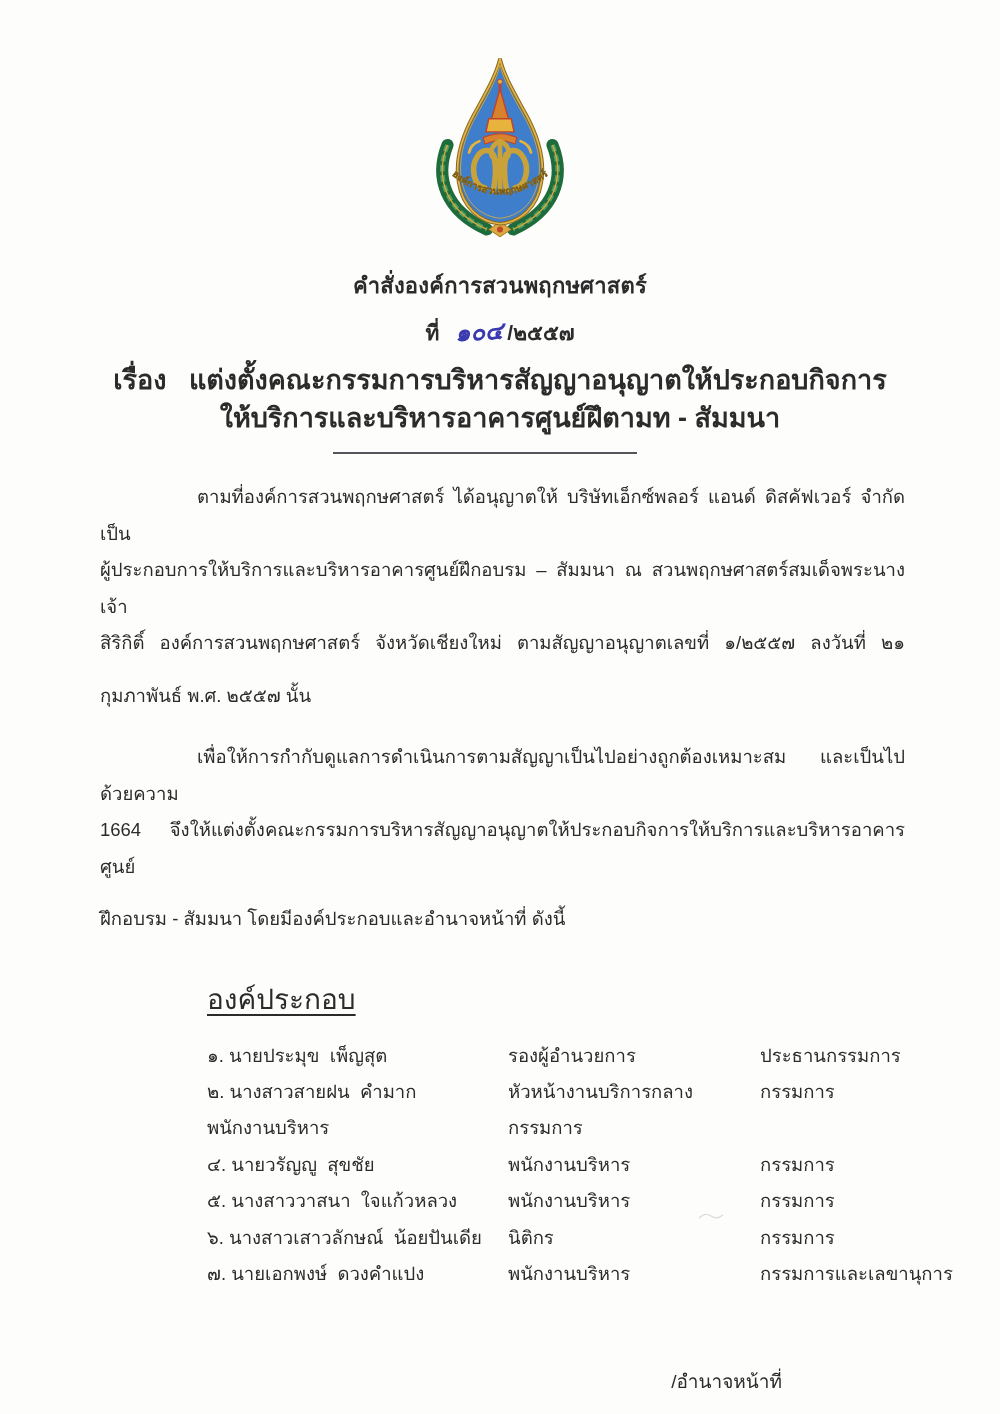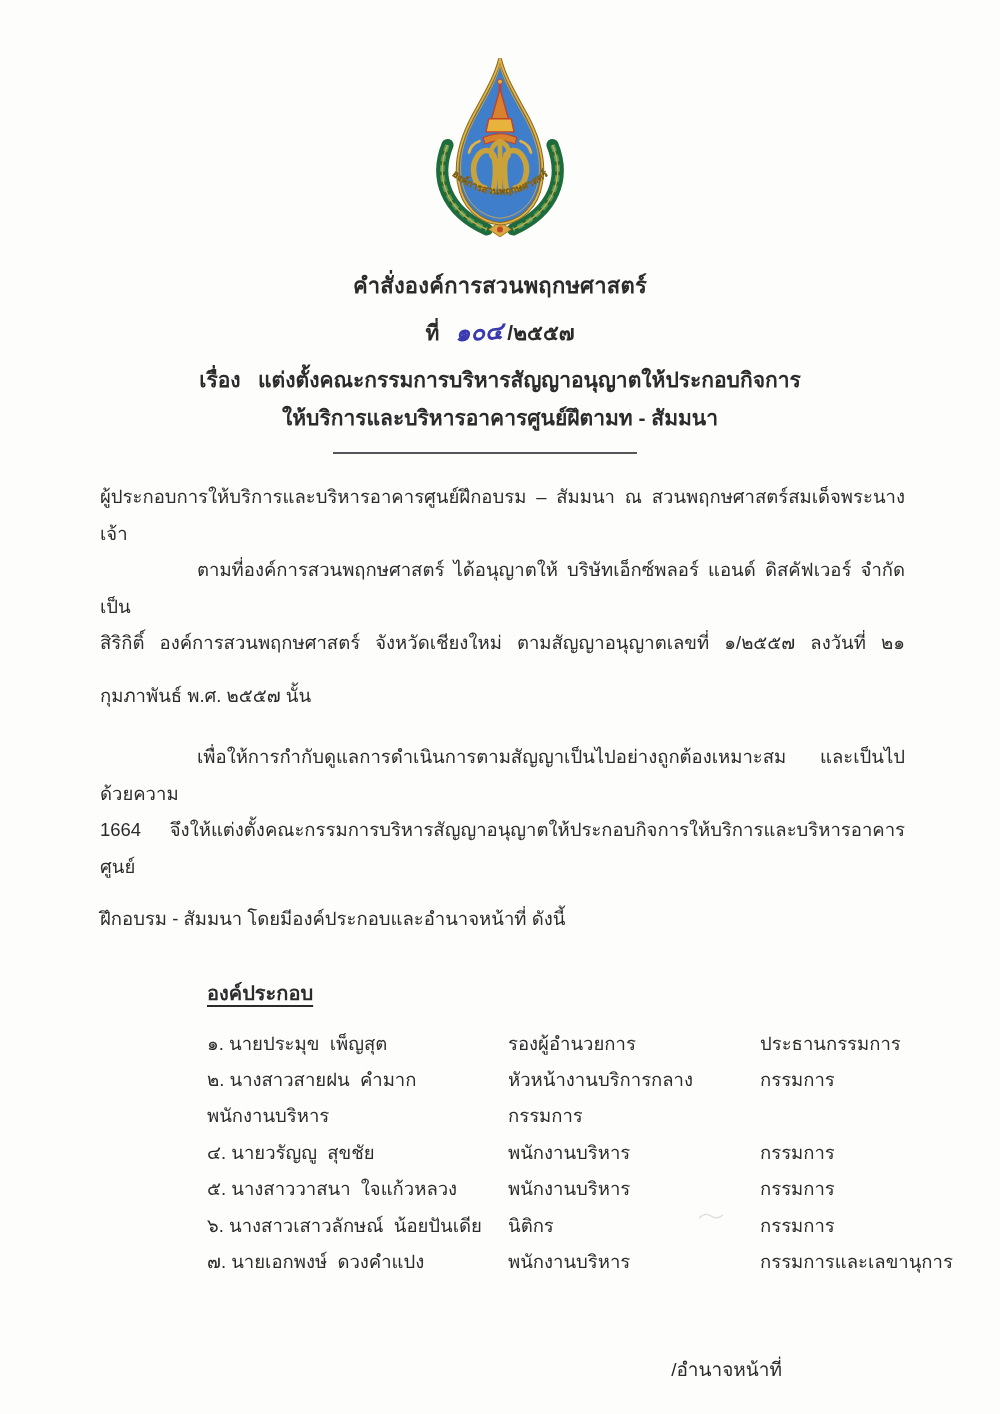--- a/index.html
+++ b/index.html
@@ -22,33 +22,33 @@
   }
   .doc-number{
     text-align:center; font-weight:bold; font-size:21px; margin-top:9px;
   }
   .doc-number .hand{
     color:#3a3ab0; font-size:24px; font-weight:600; font-style:italic;
     font-family:"DejaVu Serif", serif;
     display:inline-block; transform:rotate(-3deg);
     margin:0 4px 0 16px;
   }
-  .subject{ text-align:center; font-weight:bold; font-size:21px; line-height:38px; margin-top:10px; }
+  .subject{ text-align:center; font-weight:bold; font-size:27px; line-height:38px; margin-top:10px; }
   .subject .s1{ white-space:pre-wrap; }
   .rule{
     width:304px; height:2px; background:#55565a; border:0;
     margin:15px auto 0; transform:translateX(-15px);
   }
   .doc-body{ margin:0 95px 0 100px; font-size:18.5px; }
   .para{ margin-top:25px; line-height:36.5px; }
   .para .pline{ text-align:justify; text-align-last:justify; }
   .para .pline.first{ text-indent:97px; }
   .para .pline.last{ text-align-last:left;margin-top:16px; }
   .section-h{
-    margin:39px 0 2px 107px; font-size:20px; font-weight:bold;
+    margin:39px 0 2px 107px; font-size:28px; font-weight:normal;
     text-decoration:underline; text-underline-offset:5px;
   }
   .members{ margin:17px 0 0 107px; }
   .mrow{
     display:grid; grid-template-columns:301px 252px 1fr;
     line-height:36.4px;
   }
   .mrow span{ white-space:pre; }
   .footer-note{
     margin-top:74px; text-align:right; padding-right:123px; font-size:19px;
@@ -119,22 +119,22 @@
   <div class="subject">
     <div class="s1">เรื่อง   แต่งตั้งคณะกรรมการบริหารสัญญาอนุญาตให้ประกอบกิจการ</div>
     <div>ให้บริการและบริหารอาคารศูนย์ฝึตามท - สัมมนา</div>
   </div>
 
   <hr class="rule">
 
   <div class="doc-body">
 
     <div class="para">
+      <div class="pline first">ตามที่องค์การสวนพฤกษศาสตร์ ได้อนุญาตให้ บริษัทเอ็กซ์พลอร์ แอนด์ ดิสคัฟเวอร์ จำกัด เป็น</div>
       <div class="pline">ผู้ประกอบการให้บริการและบริหารอาคารศูนย์ฝึกอบรม – สัมมนา ณ สวนพฤกษศาสตร์สมเด็จพระนางเจ้า</div>
-      <div class="pline first">ตามที่องค์การสวนพฤกษศาสตร์ ได้อนุญาตให้ บริษัทเอ็กซ์พลอร์ แอนด์ ดิสคัฟเวอร์ จำกัด เป็น</div>
       <div class="pline">สิริกิติ์ องค์การสวนพฤกษศาสตร์ จังหวัดเชียงใหม่ ตามสัญญาอนุญาตเลขที่ ๑/๒๕๕๗ ลงวันที่ ๒๑</div>
       <div class="pline last">กุมภาพันธ์ พ.ศ. ๒๕๕๗ นั้น</div>
     </div>
 
     <div class="para">
       <div class="pline first">เพื่อให้การกำกับดูแลการดำเนินการตามสัญญาเป็นไปอย่างถูกต้องเหมาะสม และเป็นไปด้วยความ</div>
       <div class="pline">1664 จึงให้แต่งตั้งคณะกรรมการบริหารสัญญาอนุญาตให้ประกอบกิจการให้บริการและบริหารอาคารศูนย์</div>
       <div class="pline last">ฝึกอบรม - สัมมนา  โดยมีองค์ประกอบและอำนาจหน้าที่ ดังนี้</div>
     </div>
 

